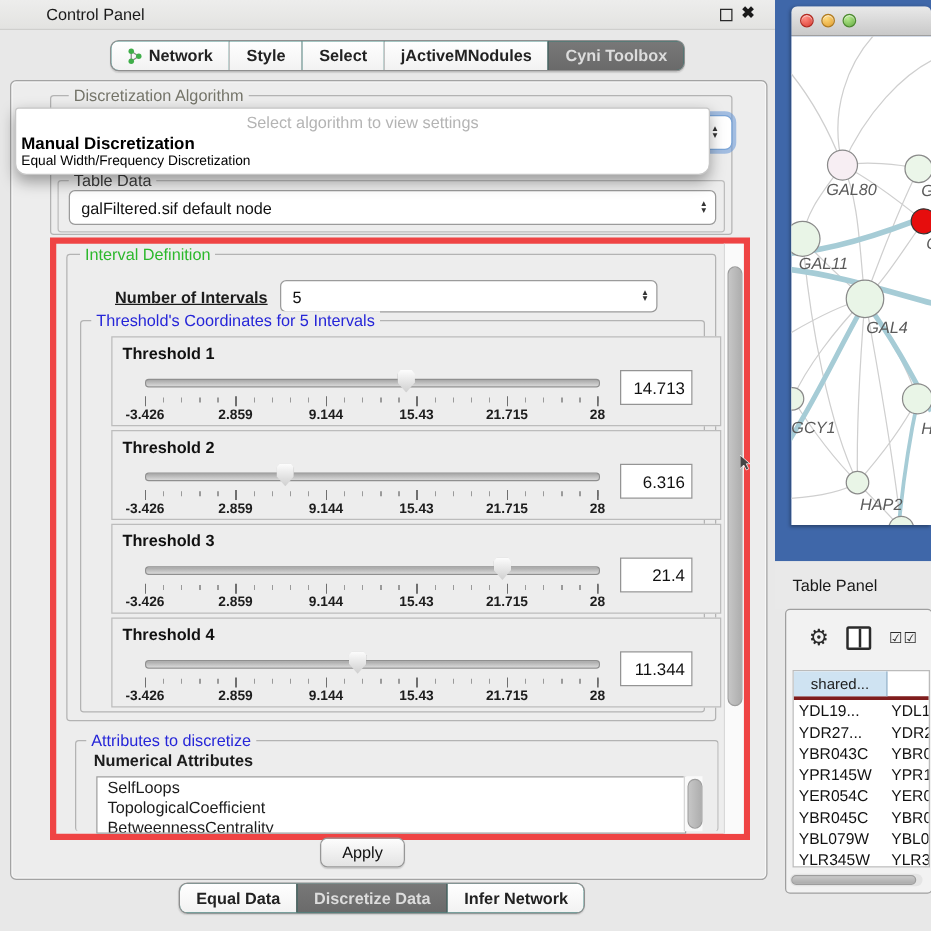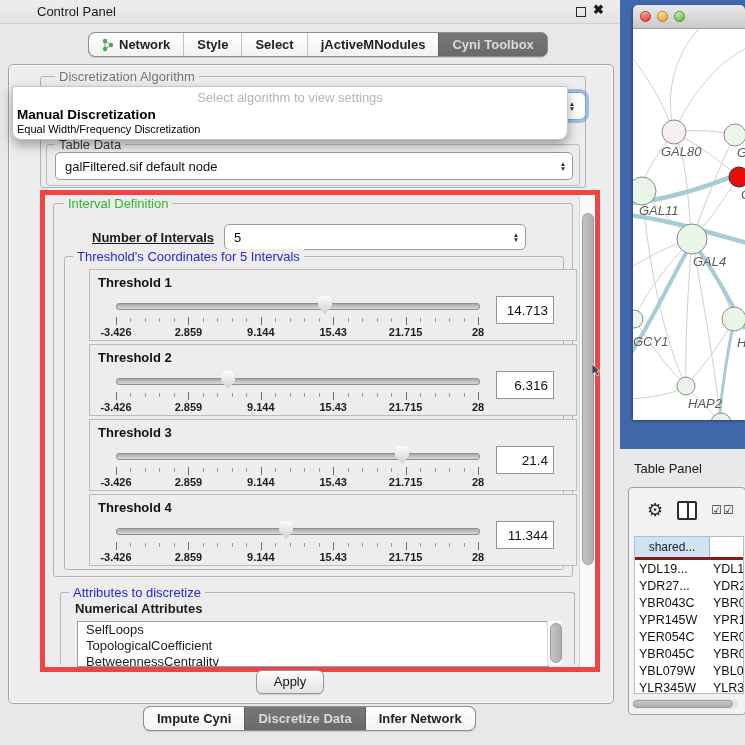--- a/index.html
+++ b/index.html
@@ -276,21 +276,21 @@
       <div class="vsb" style="left:486px;top:28px;width:14px;height:44px;position:absolute;">
         <div class="thumb" style="top:2px;height:38px;"></div>
       </div>
     </div>
   </div>
 
   <div class="push-btn" style="left:256px;top:670px;width:66px;height:22px;line-height:22px;">Apply</div>
 
   <div class="seg" style="left:143px;top:706px;">
     <div class="it">
-        <span>Impute Cyni</span>
+        <span>Equal Data</span>
       </div>
     <div class="it sel">
         <span>Discretize Data</span>
       </div>
     <div class="it">
         <span>Infer Network</span>
       </div>
   </div>
 
   <svg style="position:absolute;left:592px;top:364px;" width="9" height="13">

